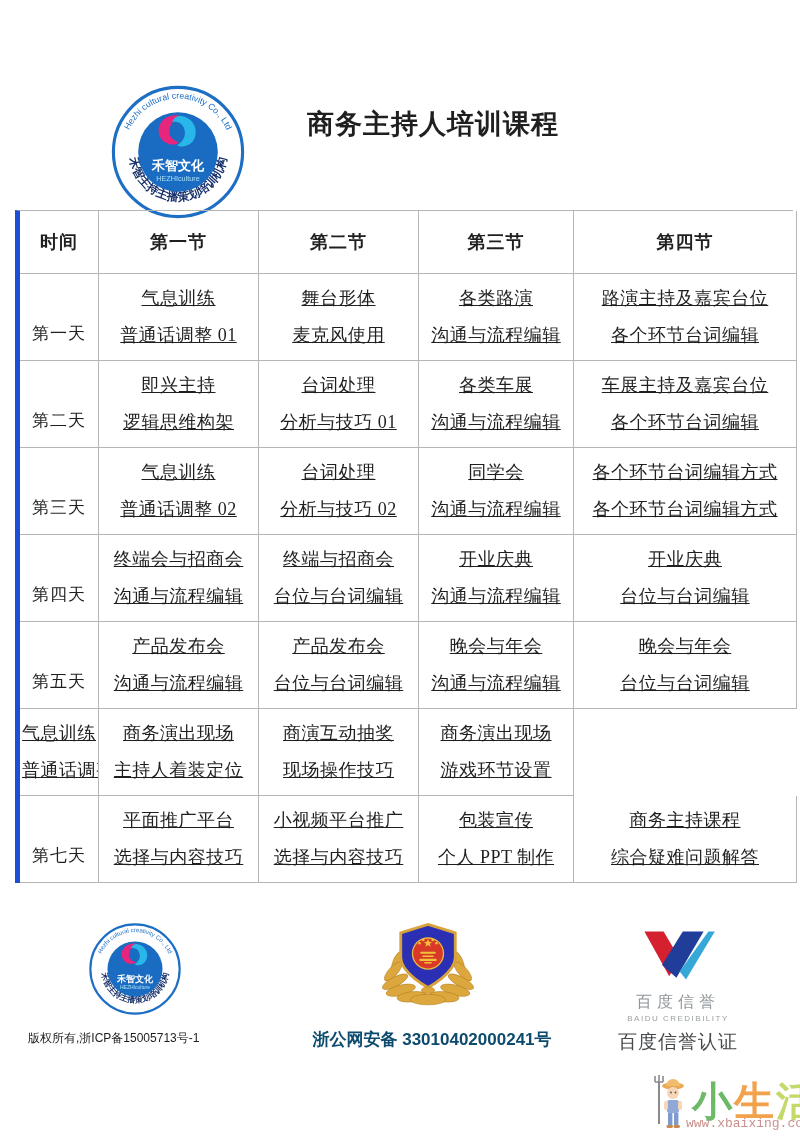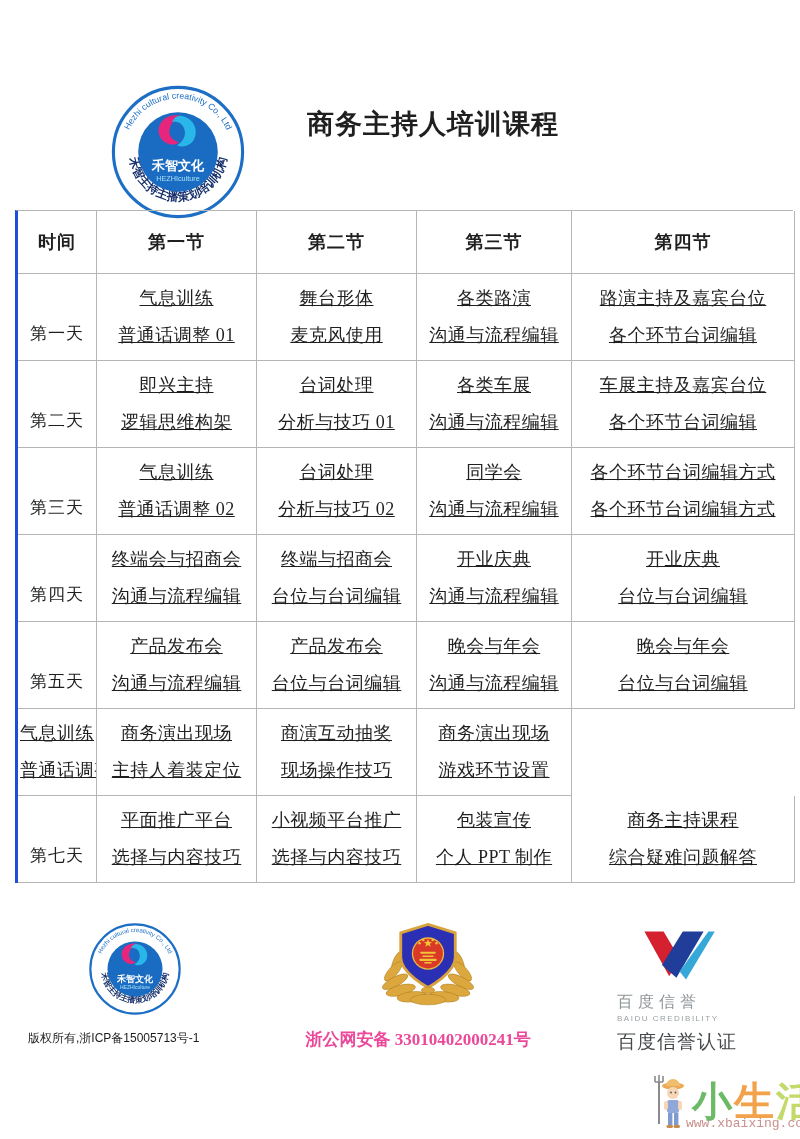--- a/index.html
+++ b/index.html
@@ -16,21 +16,21 @@
   .hezhi-logo.big { left:110px; top:84px; width:136px; height:136px; }
   .hezhi-logo.small { left:88px; top:922px; width:94px; height:94px; }
   .page-title {
     position:absolute; top:106px; left:433px; transform:translateX(-50%);
     font-size:27px; font-weight:bold; letter-spacing:1px; white-space:nowrap;
   }
 
   
   .course-table {
     position:absolute; left:15px; top:210px; width:778px;
-    border-top:1px solid #b5b5b5; border-left:3px solid #1d4ed8;
+    border-top:1px solid #b5b5b5; border-left:5px solid #1d4ed8;
   }
   .trow { display:grid; grid-template-columns:79px 160px 160px 155px 223px; }
   .cell {
     border-right:1px solid #b5b5b5; border-bottom:1px solid #b5b5b5;
     text-align:center; overflow:hidden;
   }
   .thead-row .cell {
     height:63px; display:flex; align-items:center; justify-content:center;
     font-size:18px; font-weight:bold; letter-spacing:1px;
   }
@@ -46,25 +46,25 @@
   .cell.course div { line-height:1.1; white-space:nowrap; }
 
   
   .icp-text {
     position:absolute; left:28px; top:1030px; width:222px;
     font-family:"Liberation Sans","DejaVu Sans",sans-serif;
     font-size:12px; color:#1c1c1c; white-space:nowrap;
   }
   .police-block { position:absolute; left:381px; top:914px; width:94px; text-align:center; }
   .police-text {
-    position:absolute; left:298px; top:1028px; width:240px; text-align:center;
-    font-family:Liberation Serif, serif;
-    font-size:17px; font-weight:bold; color:#ec4899; white-space:nowrap;
-  }
-  .baidu-block { position:absolute; left:617px; top:926px; width:122px; text-align:left; }
+    position:absolute; left:312px; top:1028px; width:240px; text-align:center;
+    font-family:Liberation Sans, sans-serif;
+    font-size:17px; font-weight:bold; color:#0c4a6e; white-space:nowrap;
+  }
+  .baidu-block { position:absolute; left:617px; top:926px; width:122px; text-align:center; }
   .baidu-v { display:block; margin:0 auto; }
   .baidu-cn { margin-top:4px; font-family:"Liberation Sans","DejaVu Sans",sans-serif;
     font-size:16px; letter-spacing:5px; color:#8f9598; white-space:nowrap; }
   .baidu-en { font-family:"Liberation Sans","DejaVu Sans",sans-serif;
     font-size:8px; letter-spacing:1.5px; color:#9aa0a3; margin-top:1px; }
   .baidu-cert { margin-top:6px; font-family:"Liberation Sans","DejaVu Sans",sans-serif;
     font-size:19px; letter-spacing:1px; color:#46494c; white-space:nowrap; }
 
   
   .watermark { position:absolute; left:652px; top:1072px; width:146px; height:62px; }

